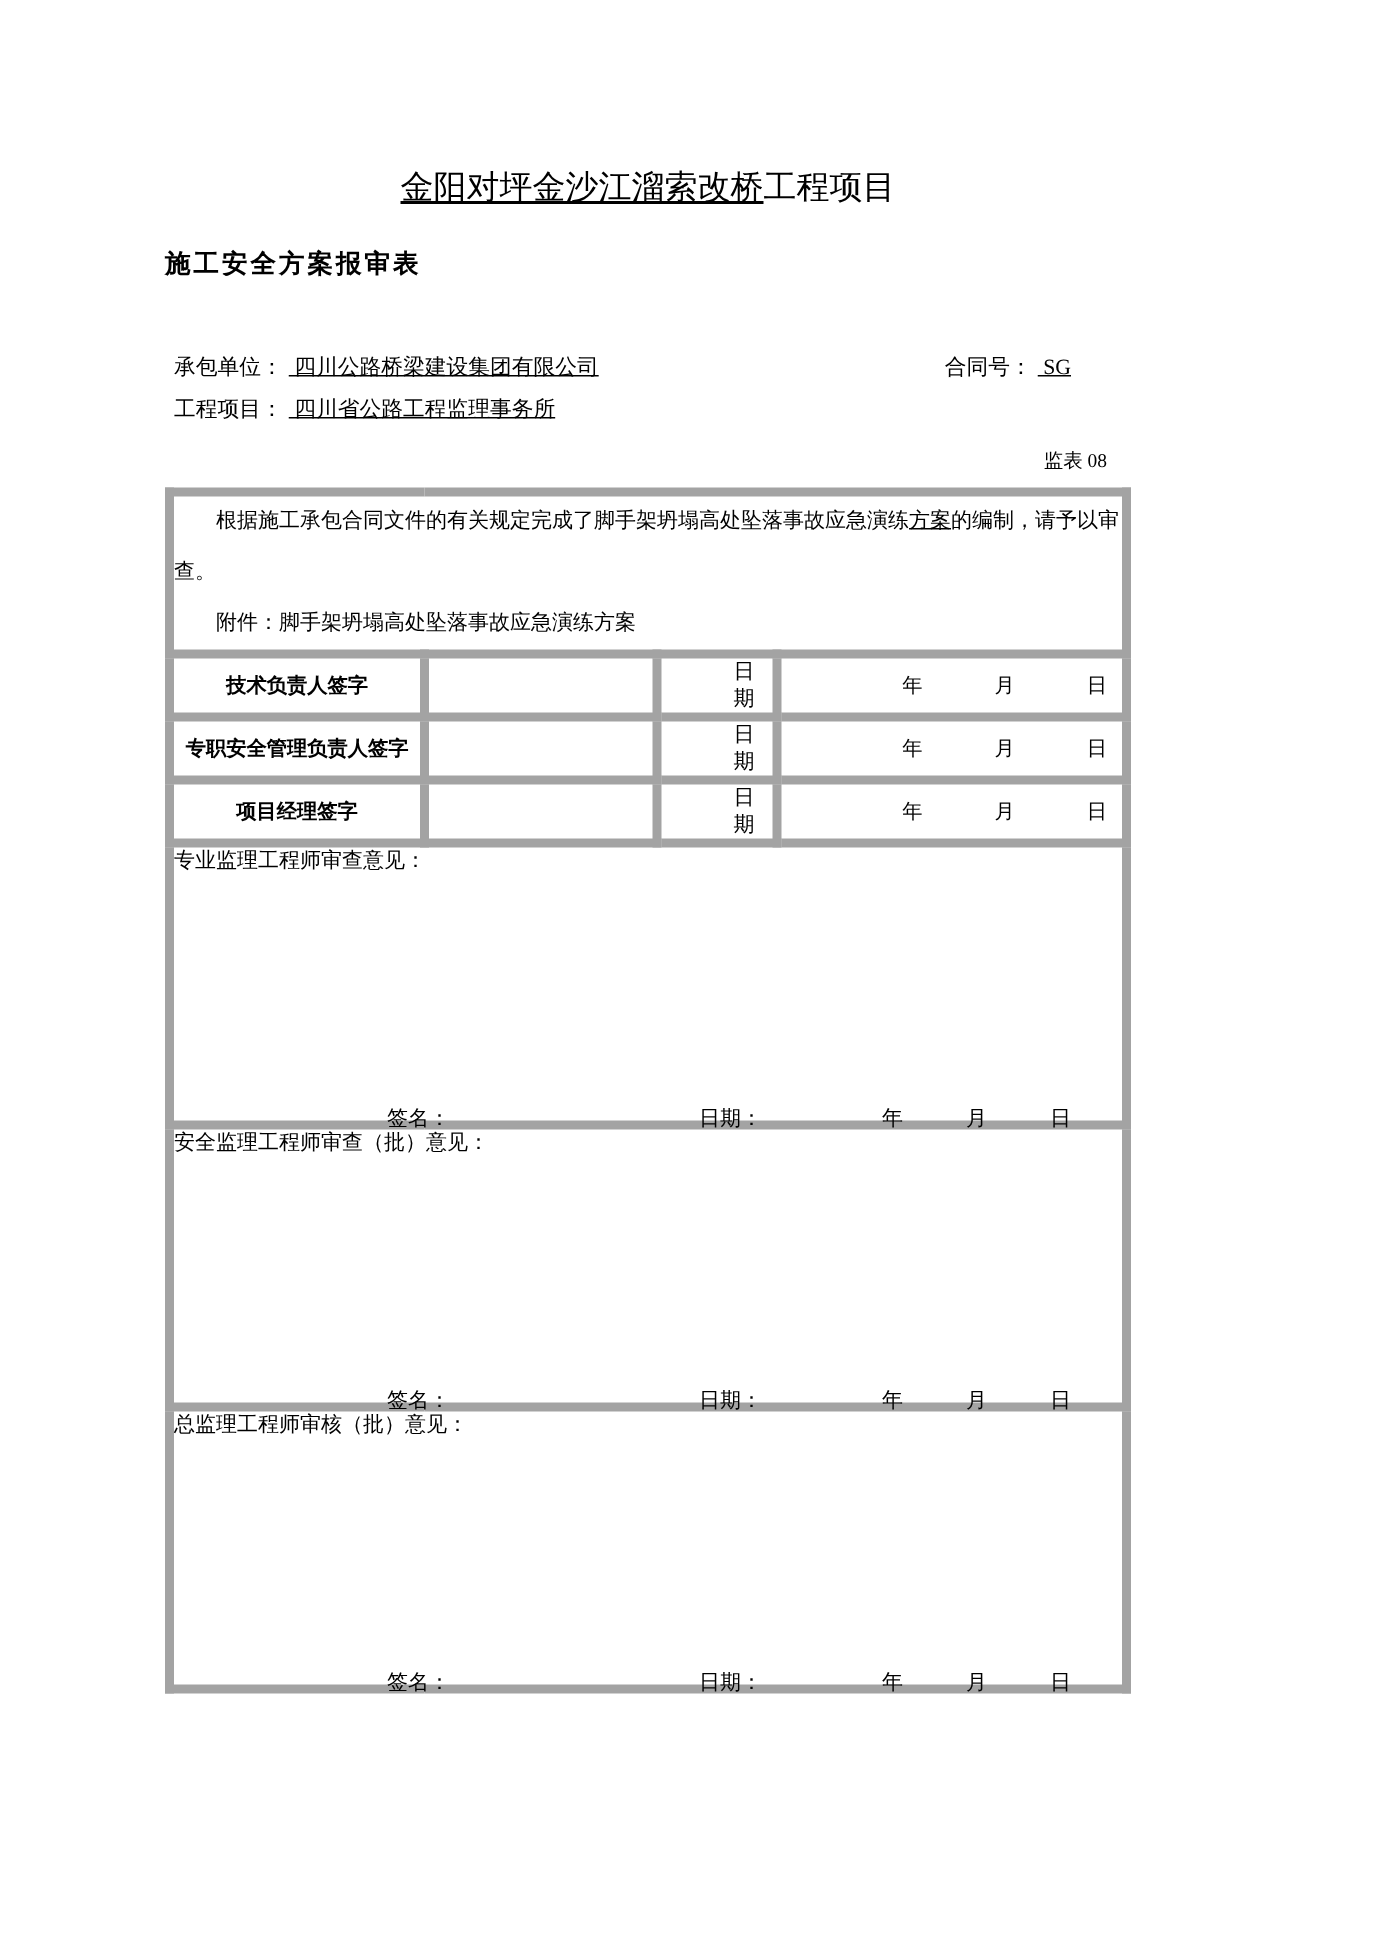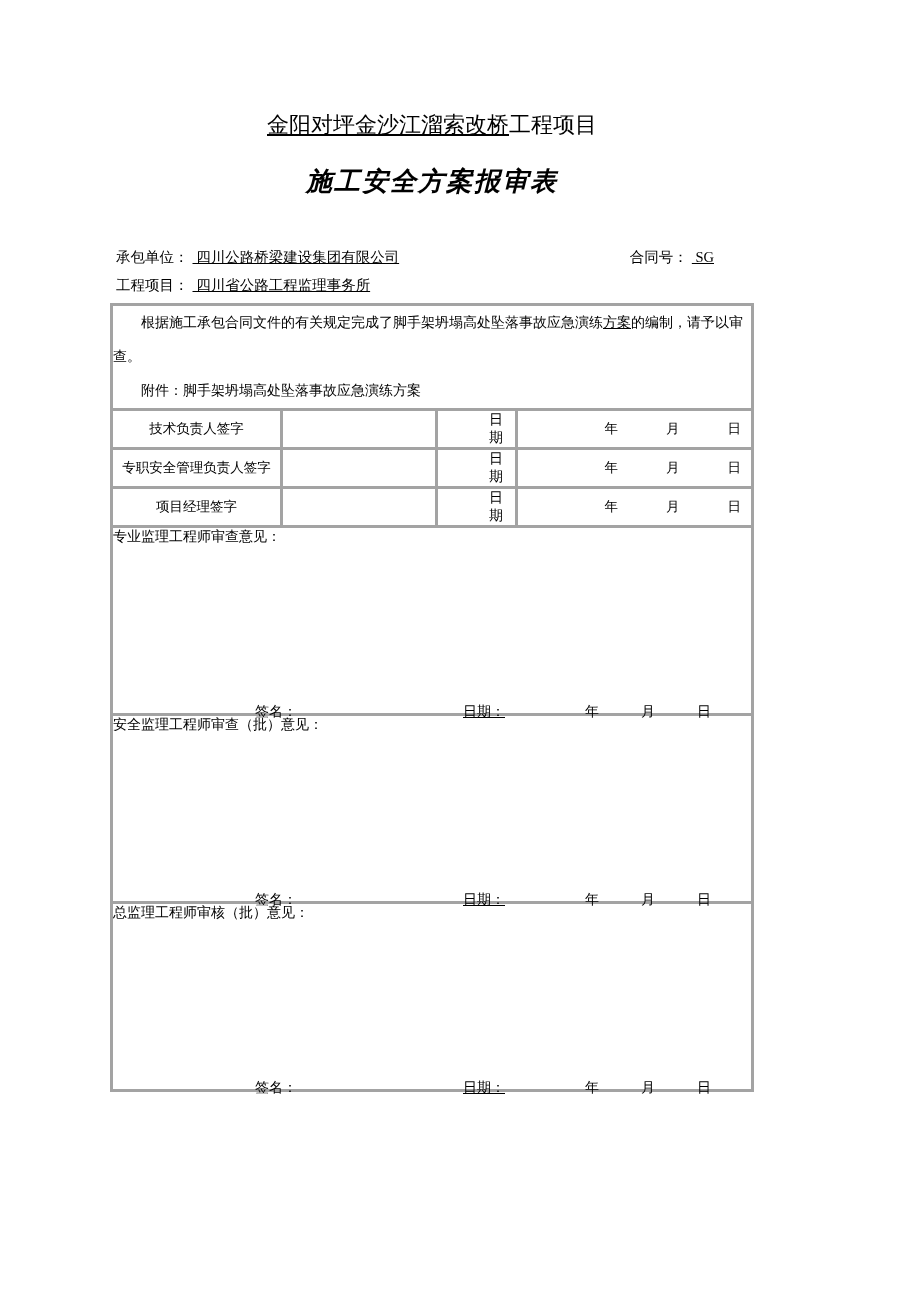--- a/index.html
+++ b/index.html
@@ -16,56 +16,54 @@
     padding: 110px 90px 100px 110px;
   }
   .title-line1 {
     text-align: center;
     font-size: 22px;
     letter-spacing: 0px;
     margin-bottom: 24px;
   }
   .title-line1 .u { text-decoration: underline; }
   .title-line2 {
-    text-align: center;
-    font-size: 26px;
+    font-size: 17px;
     font-weight: bold;
     letter-spacing: 2px;
     margin-bottom: 44px;
-    font-style: italic;
   }
   .meta {
     font-size: 14.5px;
     line-height: 28px;
     padding: 0 6px;
   }
   .meta-row { display: flex; justify-content: space-between; }
   .meta-lbl {}
   .meta-val { text-decoration: underline; padding: 0 4px; }
   .meta-right { text-align: right; font-size: 13px; padding-right: 10px; margin-top: 6px; }
   .form-table {
     border-collapse: collapse;
     width: 100%;
     margin-top: 4px;
     border: 2px solid #000;
     font-size: 14px;
   }
   .form-table td {
-    border: 3px solid #a3a3a3;
+    border: 6px solid #a3a3a3;
     padding: 0;
     vertical-align: top;
   }
   .intro-cell {
     padding: 18px 24px 28px 24px;
     line-height: 34px;
     font-size: 14px;
   }
   .intro-cell .u { text-decoration: underline; }
   .sig-row td { height: 34px; vertical-align: middle; }
-  .sig-lbl { width: 170px; text-align: center; font-size: 13.5px; }
+  .sig-lbl { width: 170px; text-align: center; font-size: 13.5px; font-weight: bold; }
   .sig-space { width: 155px; }
   .sig-date-lbl { width: 80px; text-align: right; letter-spacing: 12px; padding-left: 12px !important; }
   .sig-date-val { text-align: right; padding-right: 10px !important; font-size: 13.5px; }
   .sig-date-val span { display: inline-block; }
   .ymd { letter-spacing: 0; }
   .ymd .gap { display: inline-block; width: 48px; }
   .review-cell {
     padding: 8px 10px 8px 10px;
     height: 188px;
     position: relative;
@@ -73,21 +71,21 @@
   }
   .review-cell .hdr { }
   .review-cell .sigline {
     position: absolute;
     bottom: 10px;
     left: 0; right: 0;
     width: 100%;
     font-size: 14px;
   }
   .sigline .lab1 { position: absolute; left: 142px; }
-  .sigline .lab2 { position: absolute; left: 350px; text-decoration: underline; }
+  .sigline .lab2 { position: absolute; left: 350px; }
   .sigline .ymd2 { position: absolute; left: 430px; }
   .ymd2 .sp { display: inline-block; width: 42px; }
 </style>
 </head>
 <body>
 
 <div class="page">
 
   <div class="title-line1">
     <span class="u">金阳对坪金沙江溜索改桥</span><span>工程项目</span>
@@ -101,20 +99,21 @@
       </span>
       <span style="padding-right:30px;">
         <span class="meta-lbl">合同号：</span><span class="meta-val">  SG  </span>
       </span>
     </div>
     <div class="meta-row">
       <span>
         <span class="meta-lbl">工程项目：</span><span class="meta-val">  四川省公路工程监理事务所  </span>
       </span>
     </div>
+    <div class="meta-right">监表 08</div>
   </div>
 
   <table class="form-table">
     <tbody>
         <tr>
       <td colspan="4" class="intro-cell">
         <div style="text-indent:2em;">
           <span>根据施工承包合同文件的有关规定完成了脚手架坍塌高处坠落事故应急演练</span><span class="u">方案</span><span>的编制，请予以审查。</span>
         </div>
         <div style="text-indent:2em;">

